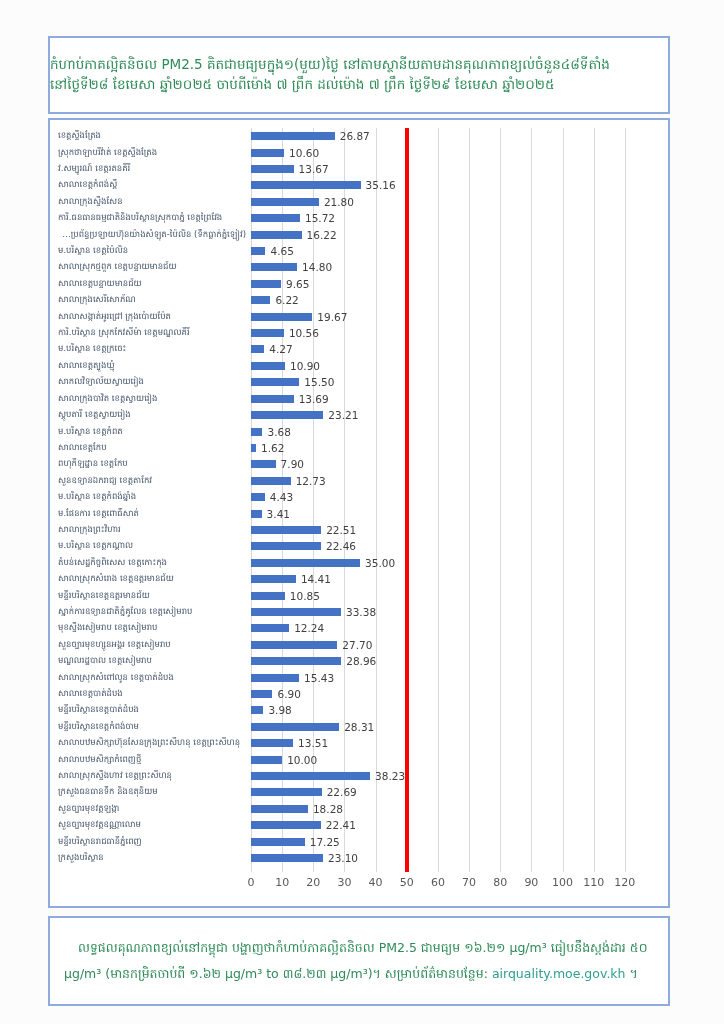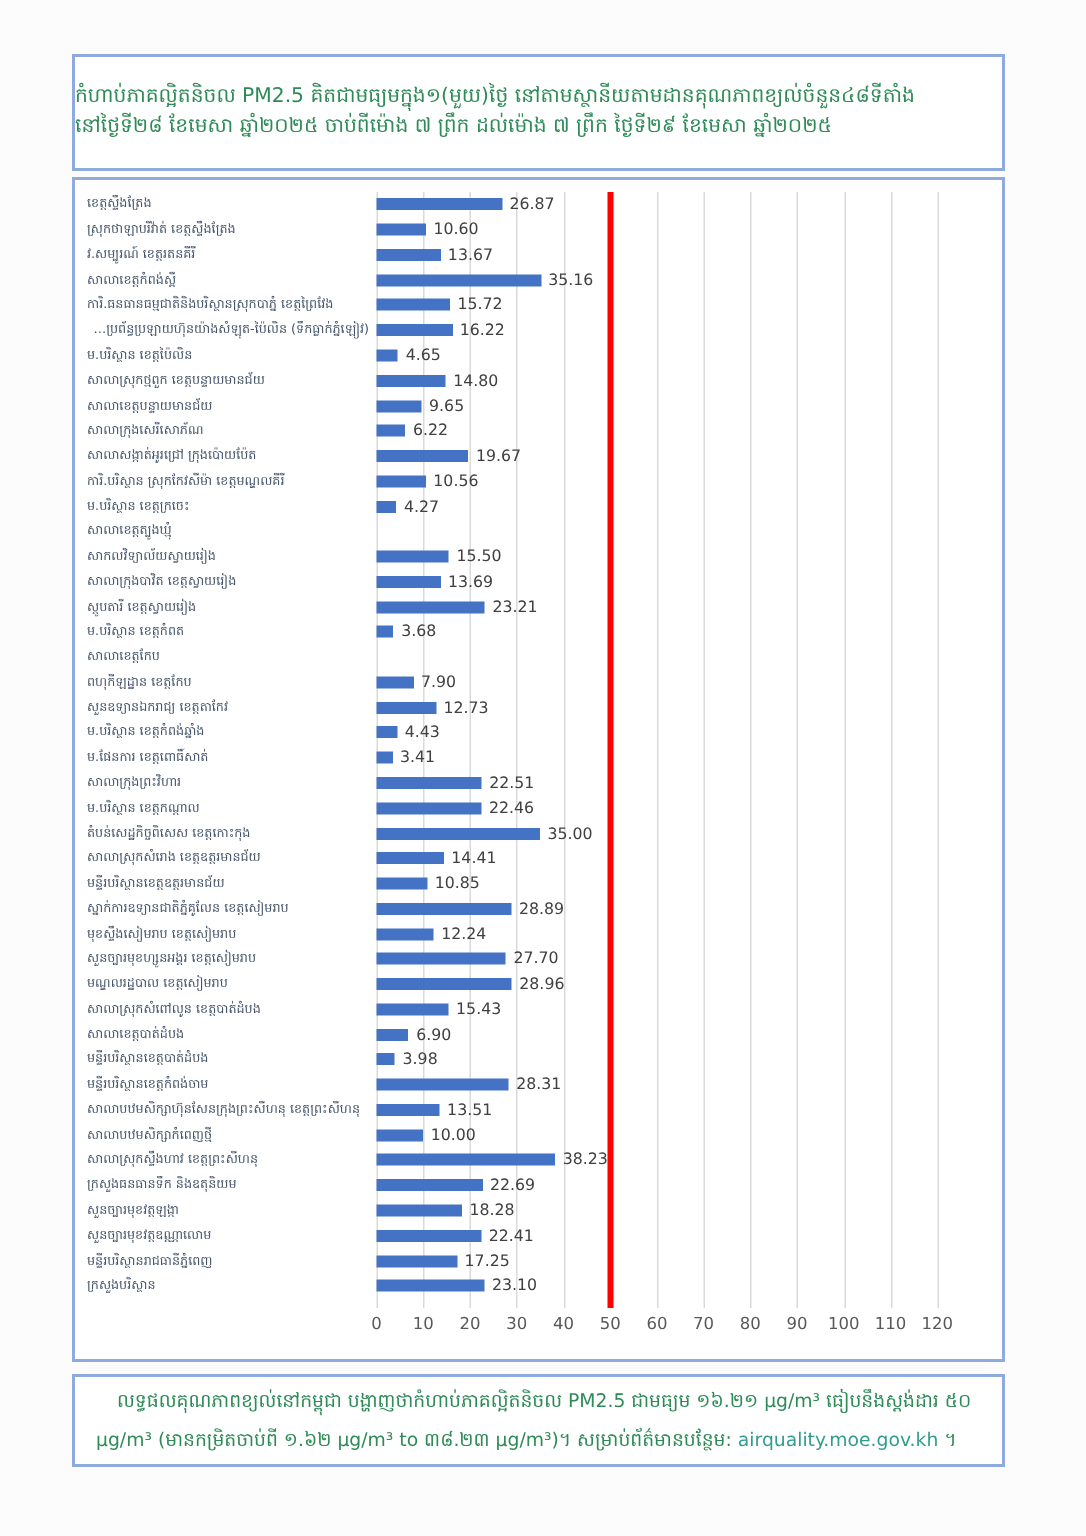--- a/index.html
+++ b/index.html
@@ -30,21 +30,21 @@
   .row .bar-wrap{flex:1;position:relative;display:flex;align-items:center;height:100%;}
   .row .bar{height:8px;background:#4472C4;flex:0 0 auto;}
   .row .val{margin-left:5px;font-size:10.5px;color:#404040;white-space:nowrap;}
   #grid-layer{position:absolute;left:193px;right:0;top:0;bottom:-6px;z-index:1;}
   .vline{position:absolute;top:0;bottom:0;width:1px;background:#d9d9d9;}
   #ref-line{position:absolute;top:0;bottom:0;width:4px;background:#ff0000;
     transform:translateX(-50%);z-index:3;}
   #axis-layer{position:absolute;left:201px;right:12px;bottom:10px;height:20px;}
   .tick{position:absolute;transform:translateX(-50%);font-size:11px;color:#595959;}
   
-  #footer-box{top:916px;height:62px;display:flex;align-items:center;}
+  #footer-box{top:916px;height:90px;display:flex;align-items:center;}
   #footer-text{
     padding:6px 12px 6px 14px;color:#2e8b57;font-size:12.5px;line-height:2.1;
     text-indent:14px;}
   #footer-link{color:#2f9e8f;text-decoration:none;cursor:pointer;}
 </style>
 </head>
 <body>
 
 <div class="panel" id="title-box">
   <div class="t-line">កំហាប់ភាគល្អិតនិចល PM2.5 គិតជាមធ្យមក្នុង១(មួយ)ថ្ងៃ នៅតាមស្ថានីយតាមដានគុណភាពខ្យល់ចំនួន៤៨ទីតាំង</div>
@@ -92,20 +92,27 @@
           </div>
         </div>
         <div class="row">
           <div class="lbl">សាលាខេត្តកំពង់ស្ពឺ</div>
           <div class="bar-wrap">
             <div class="bar" style="width: 27.0462%; background: rgb(68, 114, 196);"></div>
             <div class="val">35.16</div>
           </div>
         </div>
         <div class="row">
+          <div class="lbl">សាលាក្រុងស្ទឹងសែន</div>
+          <div class="bar-wrap">
+            <div class="bar" style="width: 16.7692%; background: rgb(68, 114, 196);"></div>
+            <div class="val">21.80</div>
+          </div>
+        </div>
+        <div class="row">
           <div class="lbl">ការិ.ធនធានធម្មជាតិនិងបរិស្ថានស្រុកបាភ្នំ ខេត្តព្រៃវែង</div>
           <div class="bar-wrap">
             <div class="bar" style="width: 12.0923%; background: rgb(68, 114, 196);"></div>
             <div class="val">15.72</div>
           </div>
         </div>
         <div class="row">
           <div class="lbl">ស្នាក់ការទំនប់ប្រព័ន្ធប្រឡាយហ៊ុនយ៉ាងសំឡុត-ប៉ៃលិន (ទឹកធ្លាក់ភ្នំឡៀវ)</div>
           <div class="bar-wrap">
             <div class="bar" style="width: 12.4769%; background: rgb(68, 114, 196);"></div>
@@ -156,20 +163,24 @@
         </div>
         <div class="row">
           <div class="lbl">ម.បរិស្ថាន ខេត្តក្រចេះ</div>
           <div class="bar-wrap">
             <div class="bar" style="width: 3.28462%; background: rgb(68, 114, 196);"></div>
             <div class="val">4.27</div>
           </div>
         </div>
         <div class="row">
           <div class="lbl">សាលាខេត្តត្បូងឃ្មុំ</div>
+          <div class="bar-wrap">
+            <div class="bar" style="width: 8.38462%; background: rgb(68, 114, 196);"></div>
+            <div class="val">10.90</div>
+          </div>
         </div>
         <div class="row">
           <div class="lbl">សាកលវិទ្យាល័យស្វាយរៀង</div>
           <div class="bar-wrap">
             <div class="bar" style="width: 11.9231%; background: rgb(68, 114, 196);"></div>
             <div class="val">15.50</div>
           </div>
         </div>
         <div class="row">
           <div class="lbl">សាលាក្រុងបាវិត ខេត្តស្វាយរៀង</div>
@@ -187,20 +198,24 @@
         </div>
         <div class="row">
           <div class="lbl">ម.បរិស្ថាន ខេត្តកំពត</div>
           <div class="bar-wrap">
             <div class="bar" style="width: 2.83077%; background: rgb(68, 114, 196);"></div>
             <div class="val">3.68</div>
           </div>
         </div>
         <div class="row">
           <div class="lbl">សាលាខេត្តកែប</div>
+          <div class="bar-wrap">
+            <div class="bar" style="width: 1.24615%; background: rgb(68, 114, 196);"></div>
+            <div class="val">1.62</div>
+          </div>
         </div>
         <div class="row">
           <div class="lbl">ពហុកីឡដ្ឋាន ខេត្តកែប</div>
           <div class="bar-wrap">
             <div class="bar" style="width: 6.07692%; background: rgb(68, 114, 196);"></div>
             <div class="val">7.90</div>
           </div>
         </div>
         <div class="row">
           <div class="lbl">សួនឧទ្យានឯករាជ្យ ខេត្តតាកែវ</div>
@@ -255,21 +270,21 @@
           <div class="lbl">មន្ទីរបរិស្ថានខេត្តឧត្តរមានជ័យ</div>
           <div class="bar-wrap">
             <div class="bar" style="width: 8.34615%; background: rgb(68, 114, 196);"></div>
             <div class="val">10.85</div>
           </div>
         </div>
         <div class="row">
           <div class="lbl">ស្នាក់ការឧទ្យានជាតិភ្នំគូលែន ខេត្តសៀមរាប</div>
           <div class="bar-wrap">
             <div class="bar" style="width: 22.2231%; background: rgb(68, 114, 196);"></div>
-            <div class="val">28.89</div>
+            <div class="val">33.38</div>
           </div>
         </div>
         <div class="row">
           <div class="lbl">មុខស្ទឹងសៀមរាប ខេត្តសៀមរាប</div>
           <div class="bar-wrap">
             <div class="bar" style="width: 9.41538%; background: rgb(68, 114, 196);"></div>
             <div class="val">12.24</div>
           </div>
         </div>
         <div class="row">

